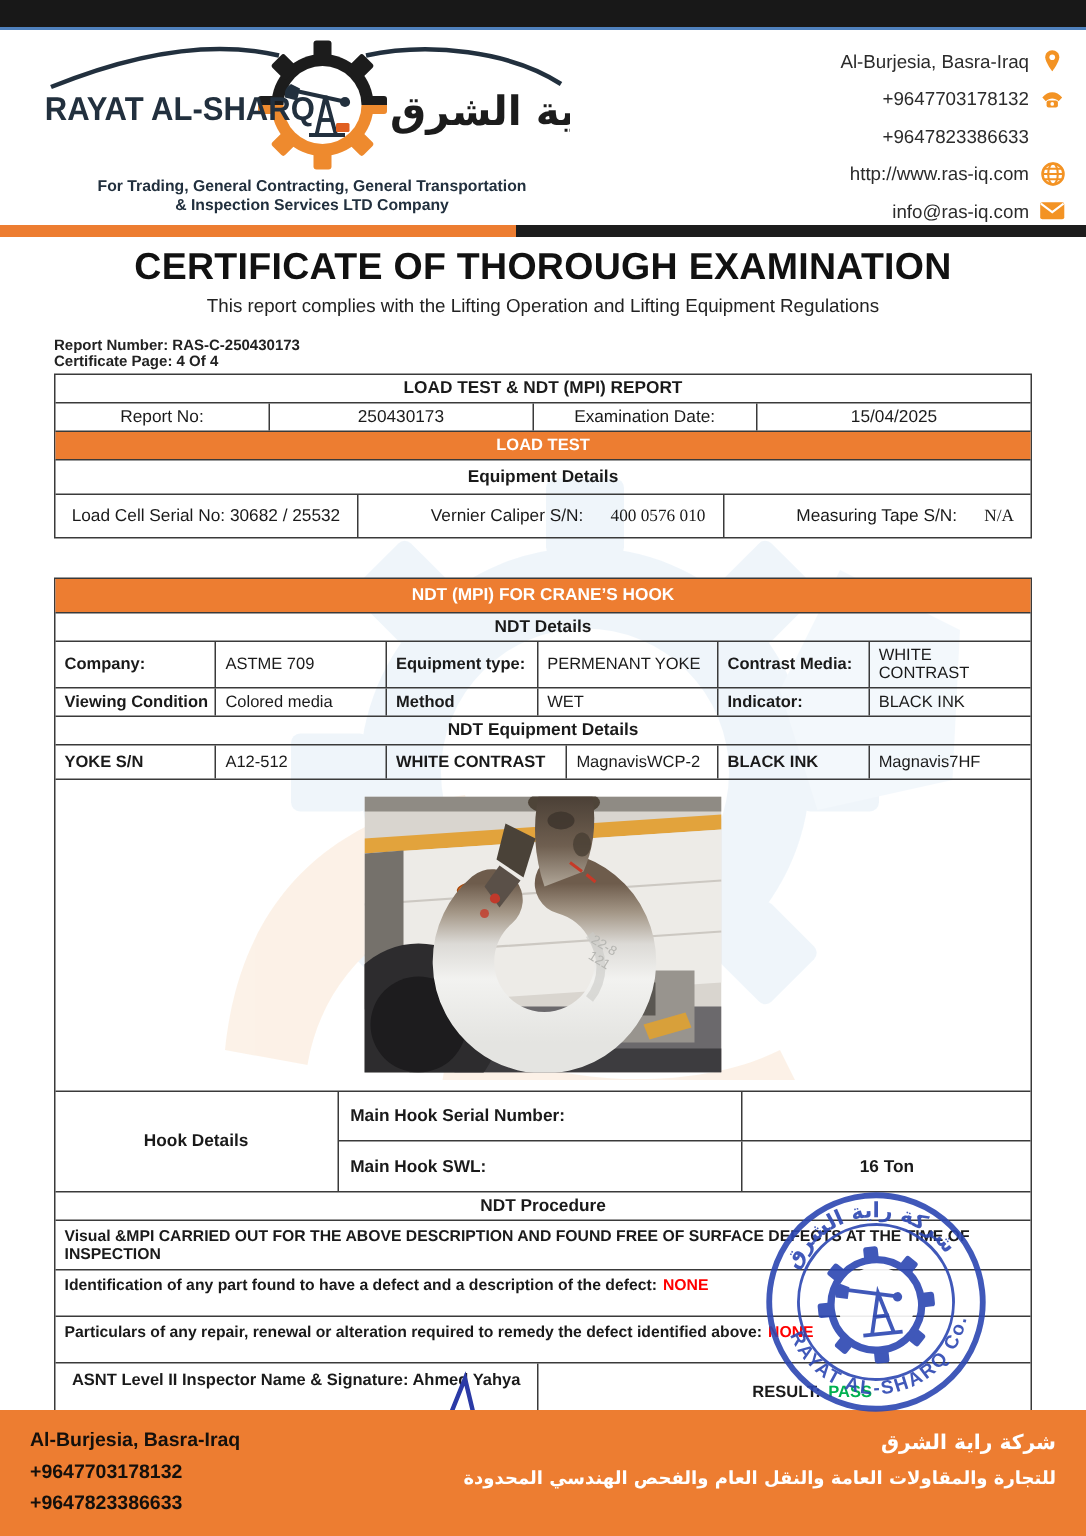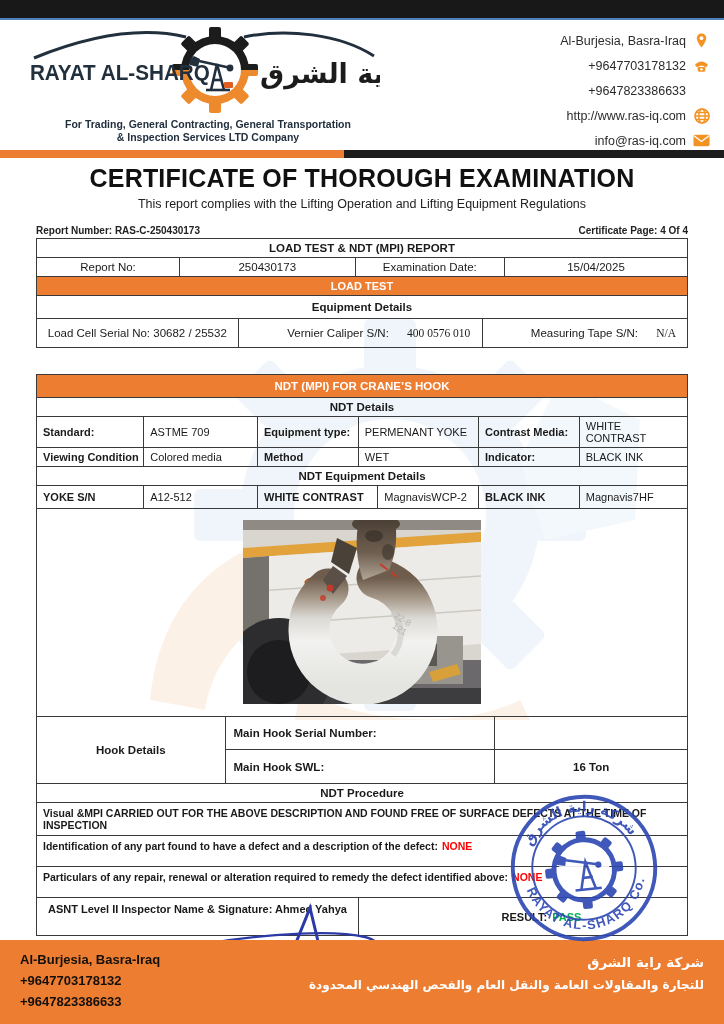--- a/index.html
+++ b/index.html
@@ -27,21 +27,21 @@
   .divider { position:relative; z-index:3; height:8px; display:flex; }
   .divider .left { width:47.5%; background:#ED7D31; }
   .divider .right { width:52.5%; background:#1d1d1d; }
 
   
   .title-wrap { position:relative; z-index:3; text-align:center; padding-top:6px; }
   .main-title { font-size:25px; font-weight:bold; letter-spacing:.2px; color:#111; }
   .sub-title { font-size:12.5px; margin-top:4px; color:#222; }
 
   
-  .meta-row { position:relative; z-index:3; display:flex; justify-content:space-between; margin:14px 36px 2px 36px; font-size:10px; font-weight:600; color:#222; }
+  .meta-row { position:relative; z-index:3; display:flex; justify-content:space-between; margin:14px 36px 2px 36px; font-size:10px; font-weight:600; color:#222;flex-direction:column; }
 
   
   .tbl { position:relative; z-index:3; margin:0 36px; border:1px solid #3a3a3a; }
   .trow { display:flex; border-bottom:1px solid #3a3a3a; background:transparent; }
   .trow:last-child { border-bottom:none;gap:37px; }
   .tcell { border-right:1px solid #3a3a3a; display:flex; align-items:center; }
   .tcell:last-child { border-right:none; }
   .center { justify-content:center; text-align:center; }
   .bold { font-weight:bold; }
   .fs11 { font-size:11px; }
@@ -275,21 +275,21 @@
   <div class="gap"></div>
 
   <div class="tbl">
     <div class="trow">
       <div class="tcell orange-head fs11-5" style="width:100%; padding:5px 4px">NDT (MPI) FOR CRANE’S HOOK</div>
     </div>
     <div class="trow">
       <div class="tcell center bold fs11-5 pad-v2" style="width:100%">NDT Details</div>
     </div>
     <div class="trow">
-      <div class="tcell bold fs11 pad-v2" style="width:16.5%; padding-left:6px">Standard:</div>
+      <div class="tcell bold fs11 pad-v2" style="width:16.5%; padding-left:6px">Company:</div>
       <div class="tcell fs11 pad-v2" style="width:17.5%; padding-left:6px">ASTME 709</div>
       <div class="tcell bold fs11 pad-v2" style="width:15.5%; padding-left:6px">Equipment type:</div>
       <div class="tcell fs11 pad-v2" style="width:18.5%; padding-left:6px">PERMENANT YOKE</div>
       <div class="tcell bold fs11 pad-v2" style="width:15.5%; padding-left:6px">Contrast Media:</div>
       <div class="tcell fs11 pad-v2" style="width:16.5%; padding-left:6px">WHITE CONTRAST</div>
     </div>
     <div class="trow">
       <div class="tcell bold fs11 pad-v2" style="width:16.5%; padding-left:6px">Viewing Condition</div>
       <div class="tcell fs11 pad-v2" style="width:17.5%; padding-left:6px">Colored media</div>
       <div class="tcell bold fs11 pad-v2" style="width:15.5%; padding-left:6px">Method</div>

